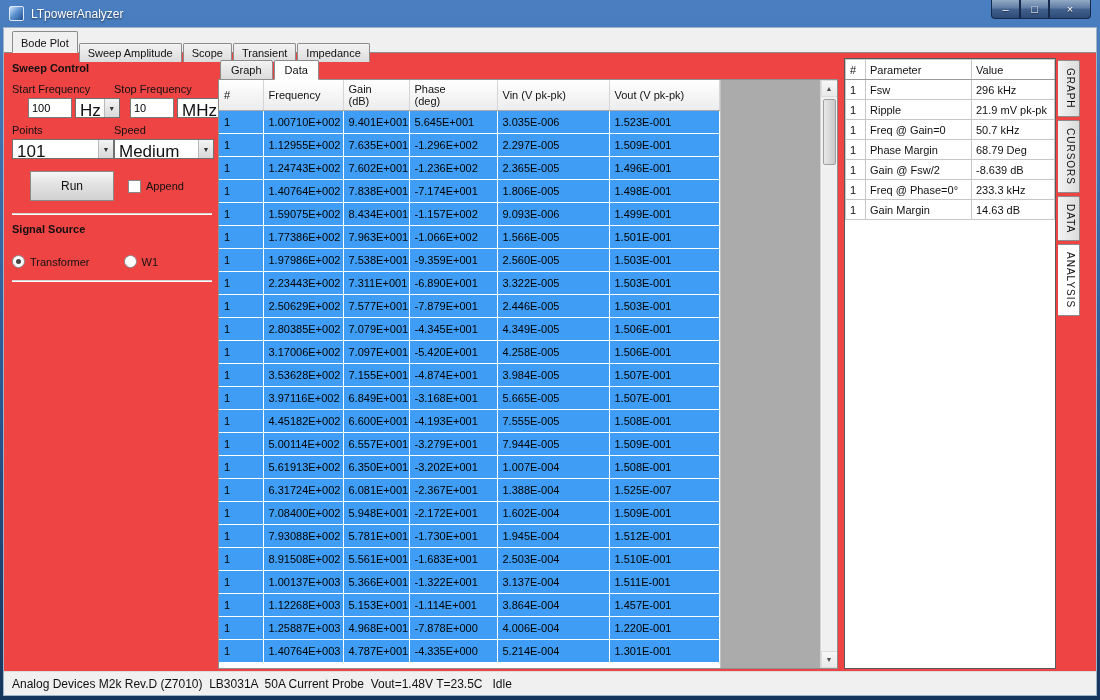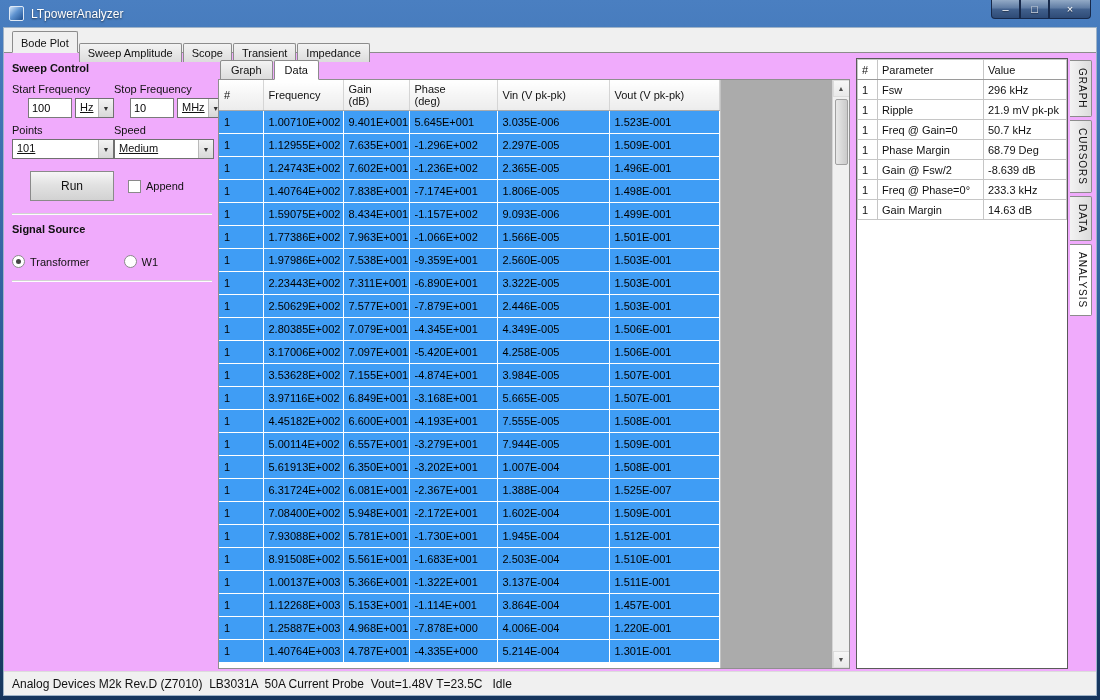--- a/index.html
+++ b/index.html
@@ -27,30 +27,30 @@
   
   .frame-body { flex:1; margin:0 3px 4px 3px; background:#f0f0f0; display:flex; flex-direction:column; overflow:hidden; border:1px solid #9fb3c8; }
   .menubar { height:25px; flex:none; background:#f7f7f7; border-bottom:1px solid #e4e4e4; display:flex; align-items:center; padding-left:6px; }
   .menu-item { font-size:12px; padding:3px 11px; color:#111; }
   
   .main-tabs { flex:none; display:flex; align-items:flex-end; padding:5px 0 0 8px; background:#f0f0f0; border-bottom:1px solid #8c8c8c; height:25px; }
   .tab { font-size:11px; padding:3px 8px 3px 8px; border:1px solid #8c8c8c; border-bottom:none;
     background:linear-gradient(#f3f3f3,#dcdcdc); margin-right:1px; border-radius:2px 2px 0 0; position:relative; top:10px; color:#111; white-space:nowrap; }
   .tab.active { background:#f0f0f0; z-index:3; padding-top:5px; top:1px; border-bottom:1px solid #f0f0f0; }
   
-  .content { flex:1; display:flex; padding:5px 4px 2px 6px; overflow:hidden; background:#f0abfc; }
+  .content { flex:1; display:flex; padding:5px 16px 2px 6px; overflow:hidden; background:#ef4444; }
   
   .left-panel { width:208px; flex:none; font-size:11px; color:#111; padding:2px 6px 0 2px; }
   .group-title { font-weight:bold; font-size:11px; margin:2px 0 6px 0; }
   .form-grid { display:grid; grid-template-columns:102px 100px; row-gap:3px; }
   .field-label { font-size:11px; padding-top:3px; }
   .field-row { display:flex; align-items:center; }
   .text-input { width:44px; height:20px; border:1px solid #7a7a7a; background:#fff; font-size:11px; padding:1px 3px; font-family:"Liberation Sans",sans-serif;margin-left:16px; }
   .dropdown { display:inline-flex; align-items:stretch; border:1px solid #707070; background:#fff; height:20px; margin-left:3px; }
-  .dropdown .dd-value { font-size:11px; padding:2px 3px 0 4px; white-space:nowrap;text-decoration:underline; }
+  .dropdown .dd-value { font-size:17px; padding:2px 3px 0 4px; white-space:nowrap; }
   .dropdown .dd-arrow { width:15px; background:linear-gradient(#f4f4f4,#d8d8d8); border-left:1px solid #b9b9b9;
     display:flex; align-items:center; justify-content:center; font-size:7px; color:#333; margin-left:auto; }
   .dropdown.wide { width:106px; margin-left:0; }
   .run-row { display:flex; align-items:center; margin-top:12px; }
   .run-button { width:84px; height:30px; border:1px solid #8a8a8a; border-radius:0;
     background:linear-gradient(#f6f6f6,#e2e2e2 45%,#d2d2d2); font-size:12px; margin-left:18px; font-family:"Liberation Sans",sans-serif; color:#111; }
   .checkbox-wrap { display:flex; align-items:center; margin-left:14px; }
   .checkbox { width:13px; height:13px; border:1px solid #8a8a8a; background:#fff; flex:none; }
   .checkbox-label { margin-left:5px; }
   .separator { border-top:1px solid #d2d2d2; border-bottom:1px solid #fdfdfd; margin:12px 0 8px 0; }

